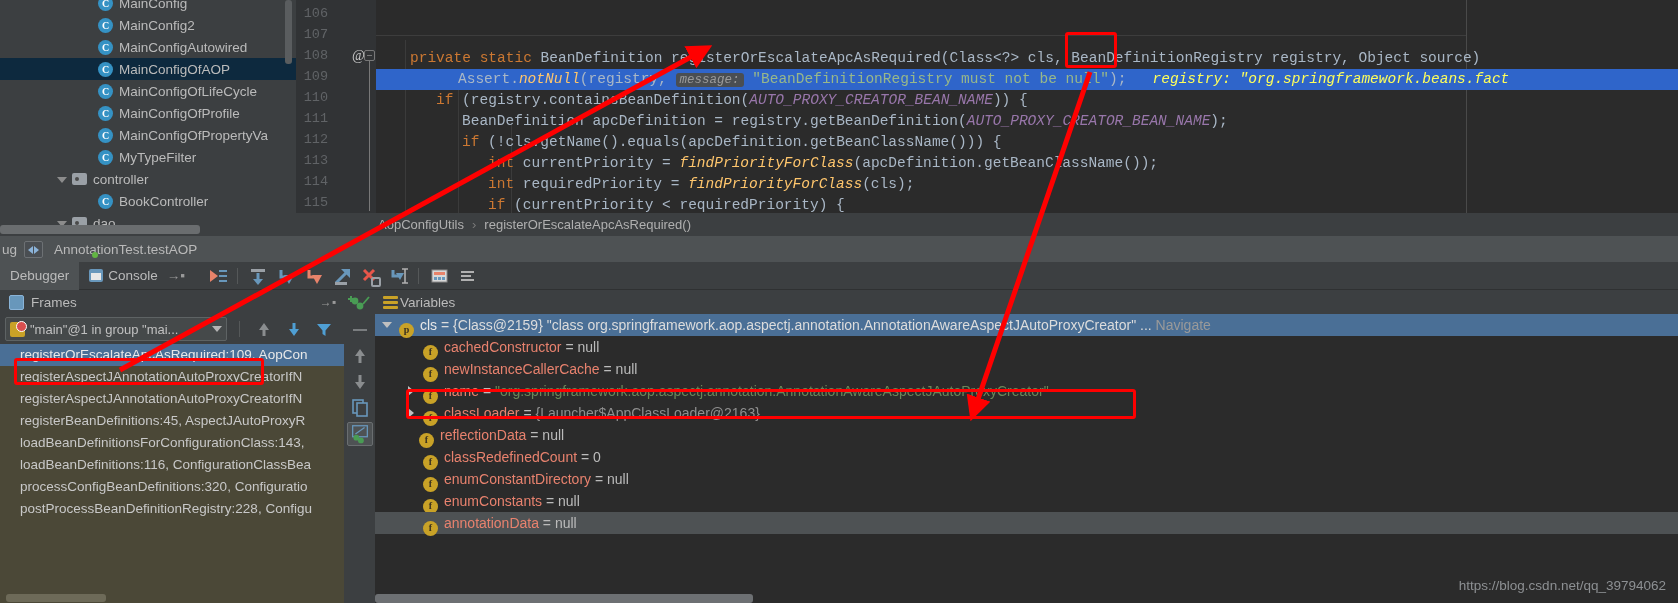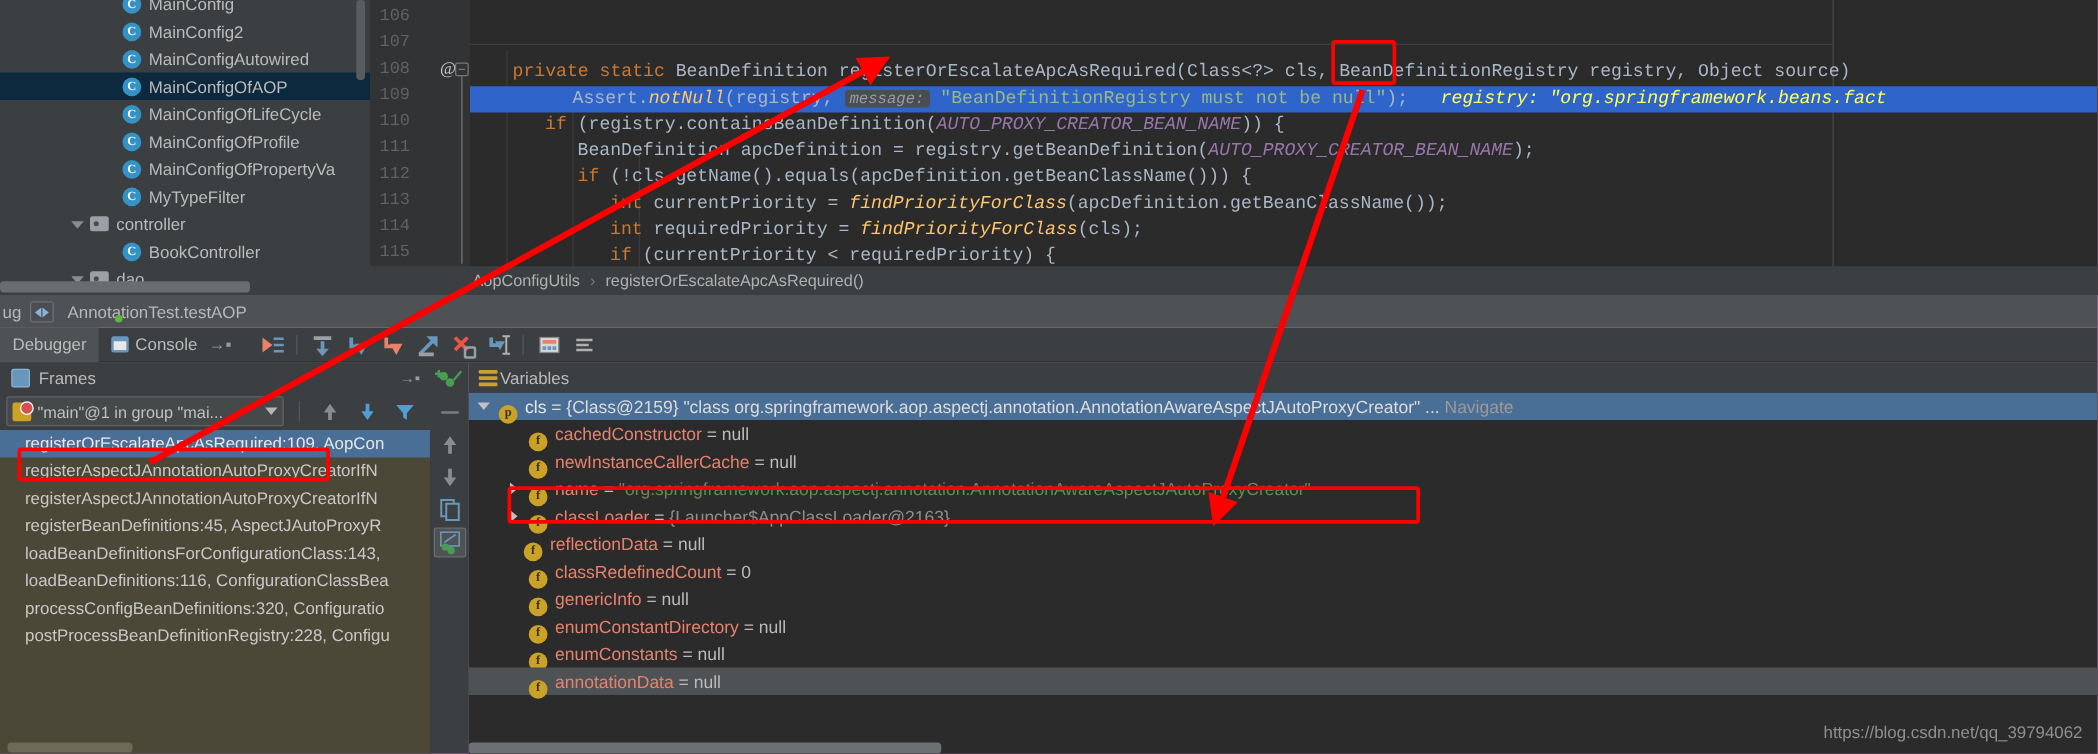--- a/index.html
+++ b/index.html
@@ -106,21 +106,21 @@
   #breadcrumb {
     position: absolute; left: 296px; top: 213px; width: 1382px; height: 23px;
     background: #3c3f41; display: flex; align-items: center;
     color: #b0b0b0; font-size: 13px; padding-left: 82px;
   }
   #breadcrumb .sep { color: #7a7a7a; margin: 0 8px; }
 
   
   #debug-window {
     position: absolute; left: 0; top: 236px; width: 1678px; height: 367px;
-    background: #f0abfc;
+    background: #15803d;
   }
   #debug-tabbar {
     position: absolute; left: 0; top: 0; width: 1678px; height: 26px;
     background: #4e5254; display: flex; align-items: center;
     color: #c7c7c7; font-size: 13.5px;
   }
   #debug-tabbar .dbg-label { margin-left: 4px; color: #b9b9b9; }
   .run-icon {
     width: 19px; height: 17px; margin: 0 7px; background: #4a4e52;
     border: 1px solid #6d7174; border-radius: 2px; position: relative; flex: none;
@@ -572,21 +572,20 @@
       </div>
       <div id="vars-list">
         <div id="var-rows">
             <div class="var-row selected"><span class="v-arrow down" style="left: 6px;"></span><span style="margin-left: 24px;"><span class="v-badge">p</span><span class="v-name">cls</span><span class="v-eq"> = </span><span class="v-ref">{Class@2159}</span><span class="v-str"> "class org.springframework.aop.aspectj.annotation.AnnotationAwareAspectJAutoProxyCreator"</span><span class="v-eq"> ... </span><span class="v-nav">Navigate</span></span></div>
             <div class="var-row"><span style="margin-left: 48px;"><span class="v-badge">f</span><span class="v-name">cachedConstructor</span><span class="v-eq"> = </span><span class="v-null">null</span></span></div>
             <div class="var-row"><span style="margin-left: 48px;"><span class="v-badge">f</span><span class="v-name">newInstanceCallerCache</span><span class="v-eq"> = </span><span class="v-null">null</span></span></div>
             <div class="var-row"><span class="v-arrow right" style="left: 30px;"></span><span style="margin-left: 48px;"><span class="v-badge">f</span><span class="v-name">name</span><span class="v-eq"> = </span><span class="v-str">"org.springframework.aop.aspectj.annotation.AnnotationAwareAspectJAutoProxyCreator"</span></span></div>
             <div class="var-row"><span class="v-arrow right" style="left: 30px;"></span><span style="margin-left: 48px;"><span class="v-badge">f</span><span class="v-name">classLoader</span><span class="v-eq"> = </span><span class="v-ref">{Launcher$AppClassLoader@2163}</span></span></div>
             <div class="var-row"><span style="margin-left: 44px;"><span class="v-badge">f</span><span class="v-name">reflectionData</span><span class="v-eq"> = </span><span class="v-null">null</span></span></div>
             <div class="var-row"><span style="margin-left: 48px;"><span class="v-badge">f</span><span class="v-name">classRedefinedCount</span><span class="v-eq"> = </span><span class="v-null">0</span></span></div>
-            <div class="var-row"><span style="margin-left: 48px;"><span class="v-badge">f</span><span class="v-name">genericInfo</span><span class="v-eq"> = </span><span class="v-null">null</span></span></div>
             <div class="var-row"><span style="margin-left: 48px;"><span class="v-badge">f</span><span class="v-name">enumConstantDirectory</span><span class="v-eq"> = </span><span class="v-null">null</span></span></div>
             <div class="var-row"><span style="margin-left: 48px;"><span class="v-badge">f</span><span class="v-name">enumConstants</span><span class="v-eq"> = </span><span class="v-null">null</span></span></div>
             <div class="var-row hovered"><span style="margin-left: 48px;"><span class="v-badge">f</span><span class="v-name">annotationData</span><span class="v-eq"> = </span><span class="v-null">null</span></span></div>
           </div>
         <div class="vars-hscroll"></div>
       </div>
     </div>
   </div>
 
   <svg id="annotations">

